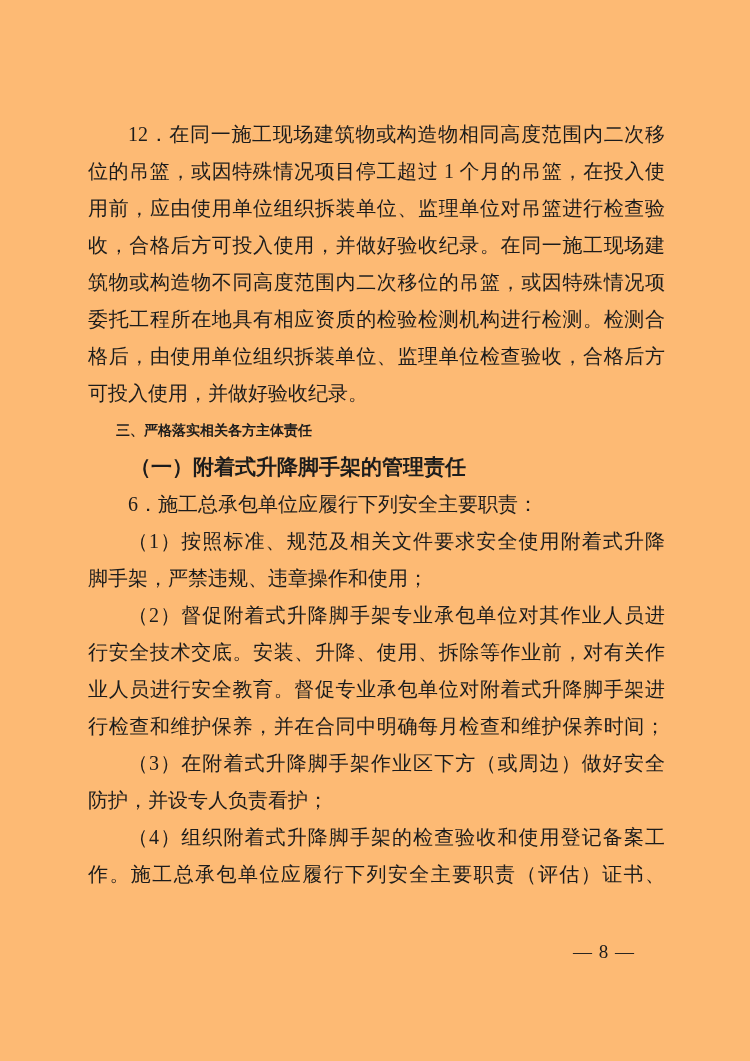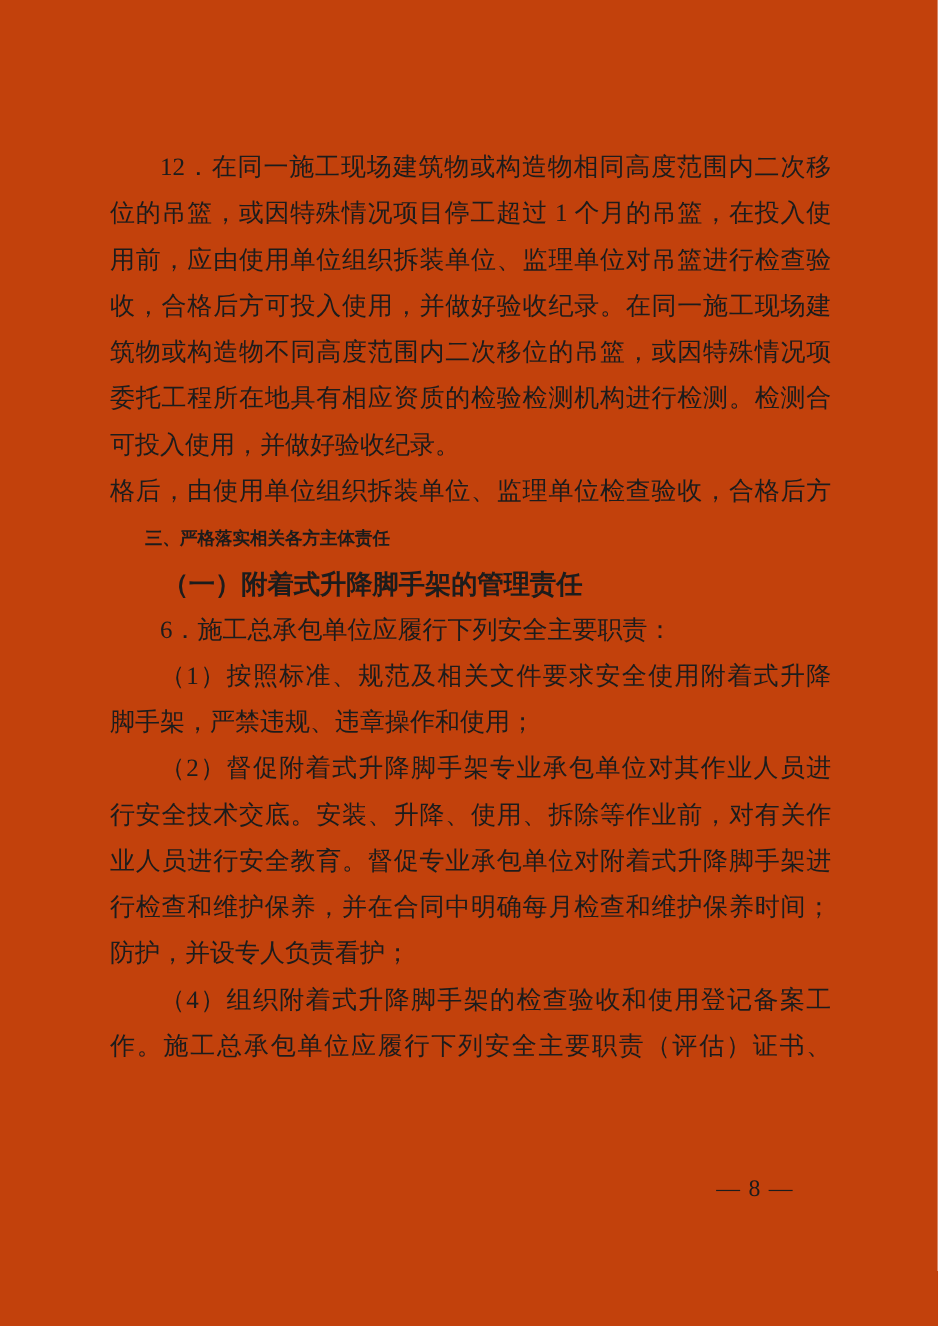--- a/index.html
+++ b/index.html
@@ -14,21 +14,21 @@
     overflow: hidden;
     font-family: "Liberation Serif", "DejaVu Serif", serif;
     color: #1c1c1c;
   }
   .page {
     position: absolute;
     left: 0;
     top: 0;
     width: 750px;
     height: 1061px;
-    background: #c2410c;
+    background: #fdba74;
   }
   .doc-body {
     position: absolute;
     left: 88px;
     top: 116px;
     width: 577px;
   }
   .line {
     height: 37px;
     line-height: 37px;
@@ -67,29 +67,30 @@
 <body>
 
 <div class="page">
   <div class="doc-body">
       <div class="line body indent fill">12．在同一施工现场建筑物或构造物相同高度范围内二次移</div>
       <div class="line body fill">位的吊篮，或因特殊情况项目停工超过 1 个月的吊篮，在投入使</div>
       <div class="line body fill">用前，应由使用单位组织拆装单位、监理单位对吊篮进行检查验</div>
       <div class="line body fill">收，合格后方可投入使用，并做好验收纪录。在同一施工现场建</div>
       <div class="line body fill">筑物或构造物不同高度范围内二次移位的吊篮，或因特殊情况项</div>
       <div class="line body fill">委托工程所在地具有相应资质的检验检测机构进行检测。检测合</div>
+      <div class="line body fill">格后，由使用单位组织拆装单位、监理单位检查验收，合格后方</div>
       <div class="line body">可投入使用，并做好验收纪录。</div>
-      <div class="line body fill">格后，由使用单位组织拆装单位、监理单位检查验收，合格后方</div>
       <div class="line heading1 indent">三、严格落实相关各方主体责任</div>
       <div class="line heading2 indent">（一）附着式升降脚手架的管理责任</div>
       <div class="line body indent">6．施工总承包单位应履行下列安全主要职责：</div>
       <div class="line body indent fill">（1）按照标准、规范及相关文件要求安全使用附着式升降</div>
       <div class="line body">脚手架，严禁违规、违章操作和使用；</div>
       <div class="line body indent fill">（2）督促附着式升降脚手架专业承包单位对其作业人员进</div>
       <div class="line body fill">行安全技术交底。安装、升降、使用、拆除等作业前，对有关作</div>
       <div class="line body fill">业人员进行安全教育。督促专业承包单位对附着式升降脚手架进</div>
       <div class="line body fill">行检查和维护保养，并在合同中明确每月检查和维护保养时间；</div>
+      <div class="line body indent fill">（3）在附着式升降脚手架作业区下方（或周边）做好安全</div>
       <div class="line body">防护，并设专人负责看护；</div>
       <div class="line body indent fill">（4）组织附着式升降脚手架的检查验收和使用登记备案工</div>
       <div class="line body fill">作。施工总承包单位应履行下列安全主要职责（评估）证书、</div>
     </div>
   <div class="page-number">— 8 —</div>
 </div>
 
 </body></html>

